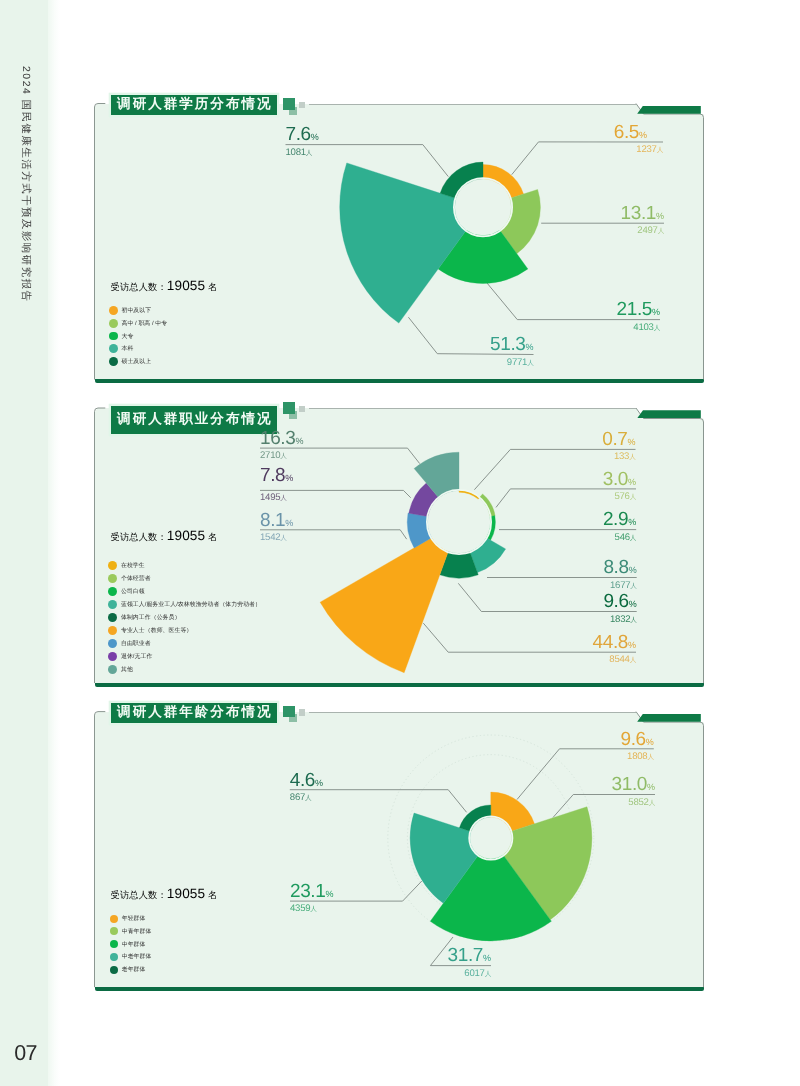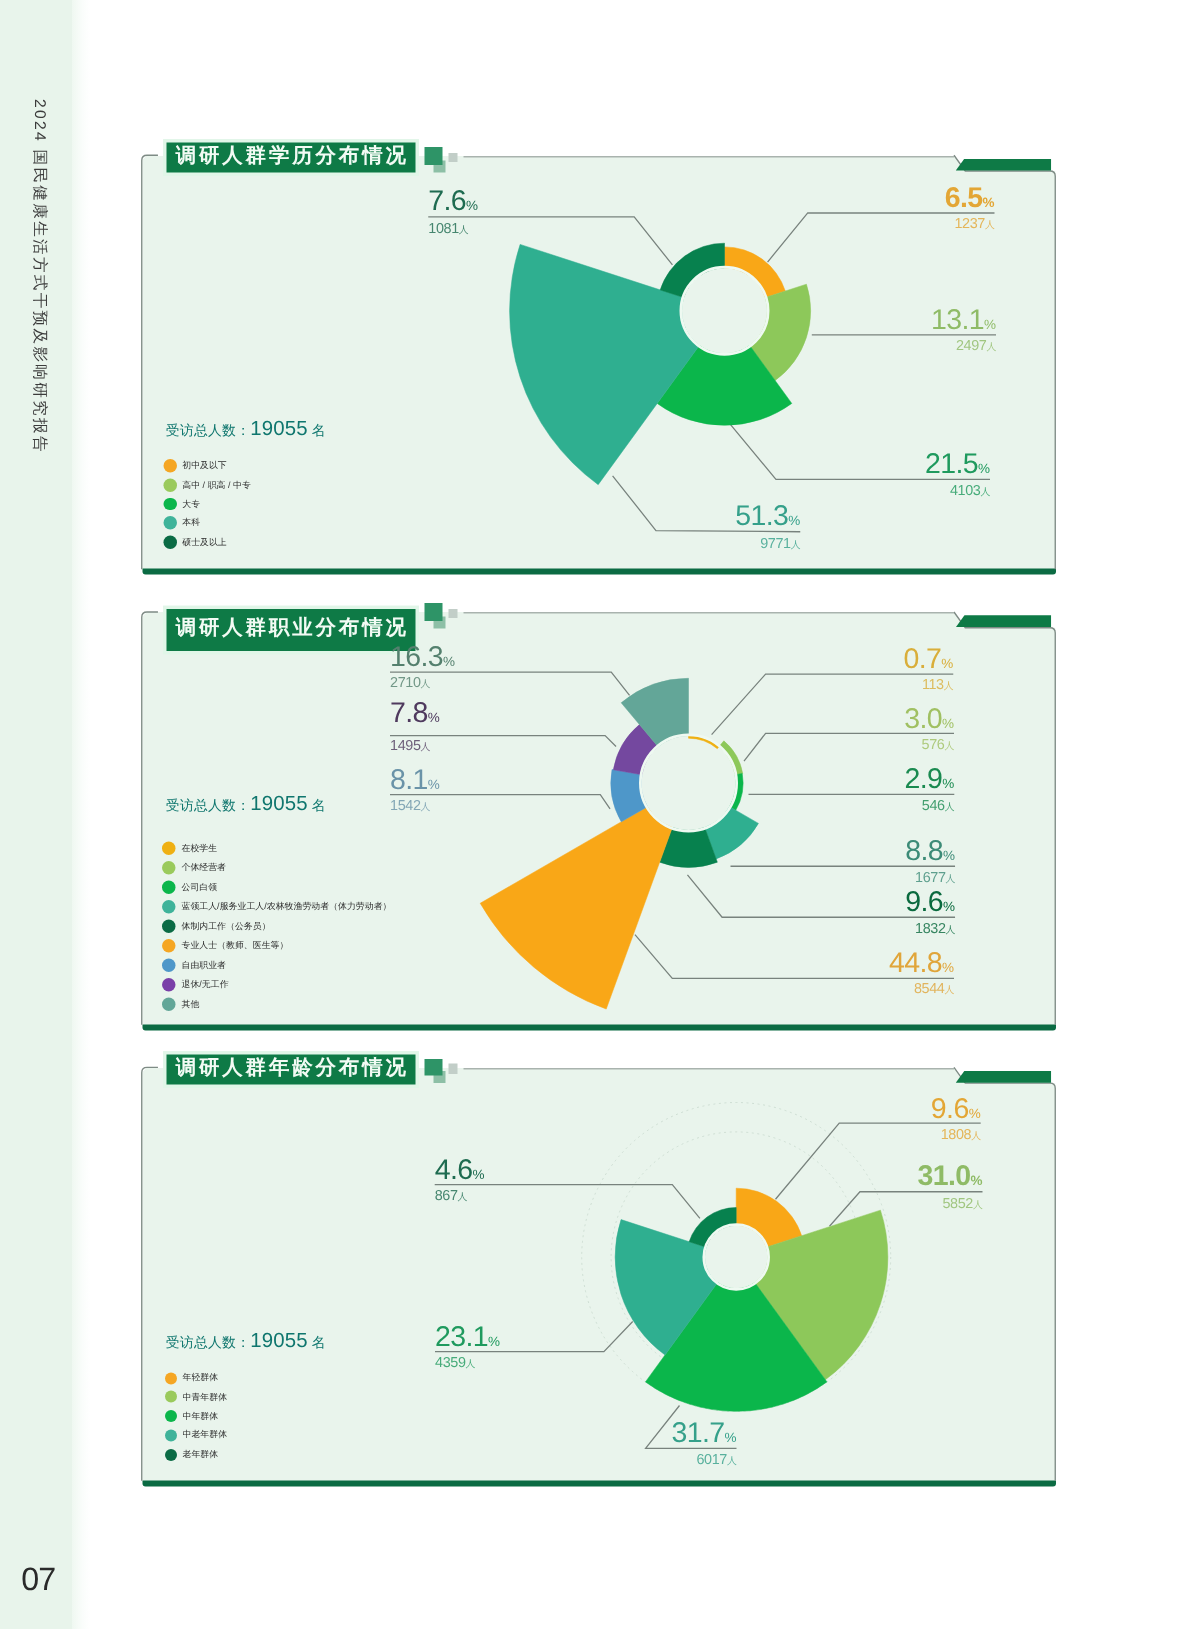--- a/index.html
+++ b/index.html
@@ -29,21 +29,21 @@
   .badge{position:absolute;background:#0E7A46;color:#F2FBF4;
          font-size:13.6px;font-weight:bold;letter-spacing:1.95px;
          display:flex;align-items:center;
          box-shadow:0 0 0 2.3px #E1F6E8;}
   .badge span{padding-left:6.6px;transform:translateY(-0.3px);}
   .tab{position:absolute;background:#0E7A46;}
   .sq{position:absolute;}
   .hline{position:absolute;height:0.9px;background:#A9B3AE;}
 
   
-  .total{position:absolute;white-space:nowrap;color:#0f766e;}
+  .total{position:absolute;white-space:nowrap;color:#000000;}
   .total .t1{font-size:9.2px;letter-spacing:.2px;}
   .total .t2{font-size:13.6px;letter-spacing:.1px;}
   .total .t3{font-size:9.2px;letter-spacing:.2px;}
   .legend{position:absolute;}
   .legend-row{display:flex;align-items:center;height:12.7px;}
   .legend-dot{width:8.9px;height:8.9px;border-radius:50%;margin-right:3.6px;flex:0 0 auto;}
   .legend-text{font-size:5.9px;color:#2C2C2C;letter-spacing:.05px;white-space:nowrap;}
 
   
   .vlabel{position:absolute;white-space:nowrap;line-height:1;}
@@ -160,21 +160,21 @@
         <div class="legend-row" style="height: 12.7px;">
           <span class="legend-dot" style="background: rgb(63, 179, 154); width: 8.9px; height: 8.9px;"></span>
           <span class="legend-text">本科</span>
         </div>
         <div class="legend-row" style="height: 12.7px;">
           <span class="legend-dot" style="background: rgb(11, 107, 69); width: 8.9px; height: 8.9px;"></span>
           <span class="legend-text">硕士及以上</span>
         </div>
       </div>
       <div class="vlabel" style="left: 663px; top: 142px; color: rgb(227, 166, 53); transform: translate(-100%, 0px);">
-        <div style="position: absolute; bottom: 0.2px; line-height: 1; right: 0px; font-weight: bold;"><span class="pct">6.5</span><span class="pctsym">%</span></div>
+        <div style="position: absolute; bottom: 0.2px; line-height: 1; right: 16px;"><span class="pct">6.5</span><span class="pctsym">%</span></div>
         <div class="cnt" style="position: absolute; top: 3px; line-height: 1; right: 0px;"><span>1237</span><span class="cntsym">人</span></div>
       </div>
       <div class="vlabel" style="left: 664px; top: 223.2px; color: rgb(143, 187, 102); transform: translate(-100%, 0px);">
         <div style="position: absolute; bottom: 0.2px; line-height: 1; right: 0px; margin-top: 13px;"><span class="pct">13.1</span><span class="pctsym">%</span></div>
         <div class="cnt" style="position: absolute; top: 3px; line-height: 1; right: 0px;"><span>2497</span><span class="cntsym">人</span></div>
       </div>
       <div class="vlabel" style="left: 660px; top: 319.6px; color: rgb(31, 154, 94); transform: translate(-100%, 0px);">
         <div style="position: absolute; bottom: 0.2px; line-height: 1; right: 0px;"><span class="pct">21.5</span><span class="pctsym">%</span></div>
         <div class="cnt" style="position: absolute; top: 3px; line-height: 1; right: 0px;"><span>4103</span><span class="cntsym">人</span></div>
       </div>
@@ -228,21 +228,21 @@
           <span class="legend-dot" style="background: rgb(122, 63, 168); width: 9px; height: 9px;"></span>
           <span class="legend-text">退休/无工作</span>
         </div>
         <div class="legend-row" style="height: 13.04px;">
           <span class="legend-dot" style="background: rgb(99, 166, 152); width: 9px; height: 9px;"></span>
           <span class="legend-text">其他</span>
         </div>
       </div>
       <div class="vlabel" style="left: 635.5px; top: 449.4px; color: rgb(217, 174, 58); transform: translate(-100%, 0px);">
         <div style="position: absolute; bottom: 0.2px; line-height: 1; right: 0px;"><span class="pct">0.7</span><span class="pctsym">%</span></div>
-        <div class="cnt" style="position: absolute; top: 3px; line-height: 1; right: 0px;"><span>113</span><span class="cntsym">人</span></div>
+        <div class="cnt" style="position: absolute; top: 3px; line-height: 1; right: 0px;"><span>133</span><span class="cntsym">人</span></div>
       </div>
       <div class="vlabel" style="left: 636px; top: 488.9px; color: rgb(160, 192, 98); transform: translate(-100%, 0px);">
         <div style="position: absolute; bottom: 0.2px; line-height: 1; right: 0px;"><span class="pct">3.0</span><span class="pctsym">%</span></div>
         <div class="cnt" style="position: absolute; top: 3px; line-height: 1; right: 0px;"><span>576</span><span class="cntsym">人</span></div>
       </div>
       <div class="vlabel" style="left: 636.2px; top: 529.6px; color: rgb(26, 138, 80); transform: translate(-100%, 0px);">
         <div style="position: absolute; bottom: 0.2px; line-height: 1; right: 0px;"><span class="pct">2.9</span><span class="pctsym">%</span></div>
         <div class="cnt" style="position: absolute; top: 3px; line-height: 1; right: 0px;"><span>546</span><span class="cntsym">人</span></div>
       </div>
       <div class="vlabel" style="left: 636.7px; top: 577.5px; color: rgb(60, 139, 119); transform: translate(-100%, 0px);">
@@ -298,21 +298,21 @@
         <div class="legend-row" style="height: 12.75px;">
           <span class="legend-dot" style="background: rgb(11, 107, 69); width: 8.1px; height: 8.1px;"></span>
           <span class="legend-text">老年群体</span>
         </div>
       </div>
       <div class="vlabel" style="left: 653.8px; top: 748.8px; color: rgb(227, 166, 53); transform: translate(-100%, 0px);">
         <div style="position: absolute; bottom: 0.2px; line-height: 1; right: 0px;"><span class="pct">9.6</span><span class="pctsym">%</span></div>
         <div class="cnt" style="position: absolute; top: 3px; line-height: 1; right: 0px;"><span>1808</span><span class="cntsym">人</span></div>
       </div>
       <div class="vlabel" style="left: 655px; top: 794.5px; color: rgb(143, 187, 102); transform: translate(-100%, 0px);">
-        <div style="position: absolute; bottom: 0.2px; line-height: 1; right: 0px; font-weight: bold;"><span class="pct">31.0</span><span class="pctsym">%</span></div>
+        <div style="position: absolute; bottom: 0.2px; line-height: 1; right: 0px;"><span class="pct">31.0</span><span class="pctsym">%</span></div>
         <div class="cnt" style="position: absolute; top: 3px; line-height: 1; right: 0px;"><span>5852</span><span class="cntsym">人</span></div>
       </div>
       <div class="vlabel" style="left: 290px; top: 901.1px; color: rgb(31, 154, 94);">
         <div style="position: absolute; bottom: 0.2px; line-height: 1; left: 0px;"><span class="pct">23.1</span><span class="pctsym">%</span></div>
         <div class="cnt" style="position: absolute; top: 3px; line-height: 1; left: 0px;"><span>4359</span><span class="cntsym">人</span></div>
       </div>
       <div class="vlabel" style="left: 491px; top: 965.6px; color: rgb(53, 160, 138); transform: translate(-100%, 0px);">
         <div style="position: absolute; bottom: 0.2px; line-height: 1; right: 0px;"><span class="pct">31.7</span><span class="pctsym">%</span></div>
         <div class="cnt" style="position: absolute; top: 3px; line-height: 1; right: 0px;"><span>6017</span><span class="cntsym">人</span></div>
       </div>

